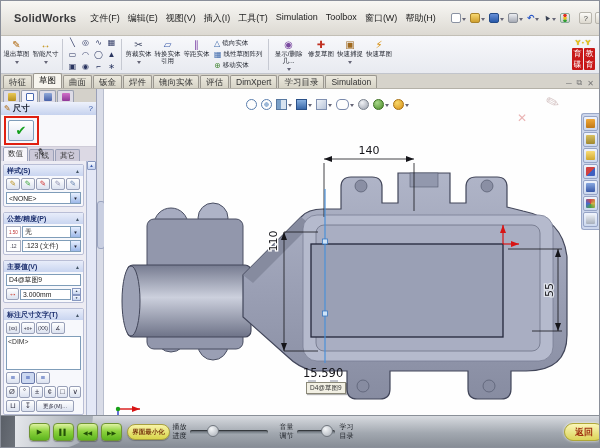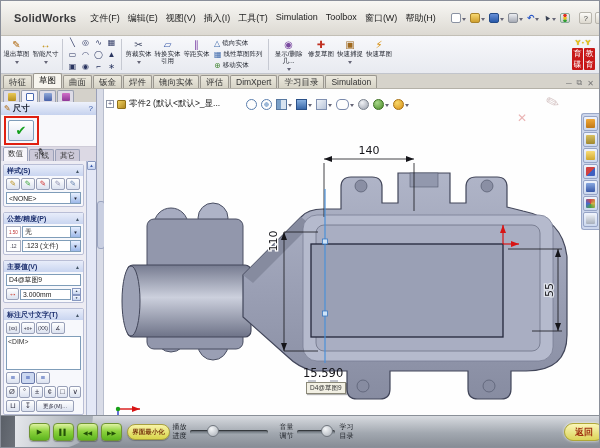--- a/index.html
+++ b/index.html
@@ -436,25 +436,20 @@
           <div class="scroll-btn">▲</div>
           <div class="scroll-btn">▼</div>
         </div>
       </div>
     </div>
 
     <div class="splitter"></div>
 
     <div class="gfx">
 
-      <div class="gfx-top">
-        <div class="tree-plus">+</div>
-        <div class="part-icon"></div>
-        <span>零件2 (默认&lt;默认&gt;_显...</span>
-      </div>
 
       <div class="hud">
         <div class="cell">
             <div class="hic i-zoomfit"></div>
           </div>
         <div class="cell">
             <div class="hic i-zoomarea"></div>
           </div>
         <div class="cell">
             <div class="hic i-section"></div>

